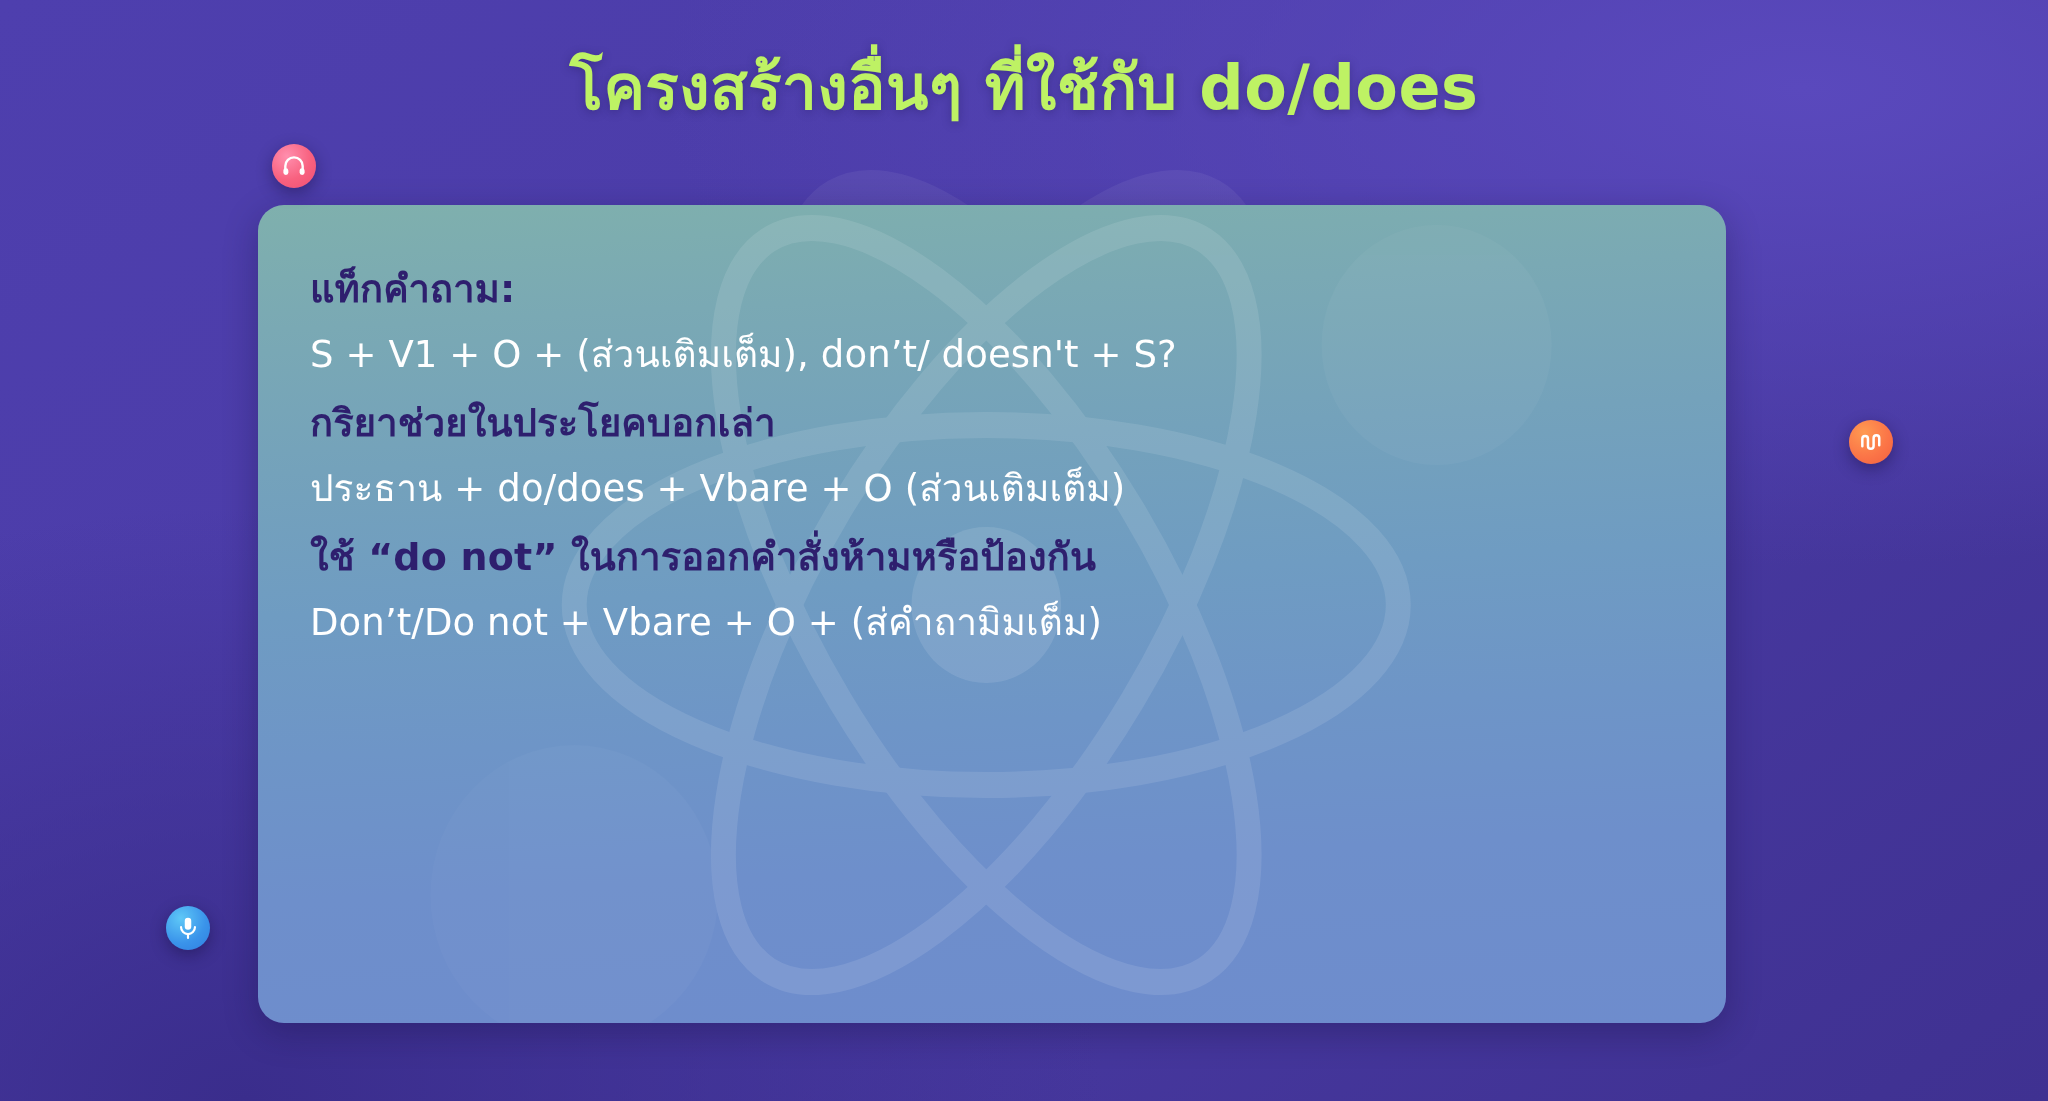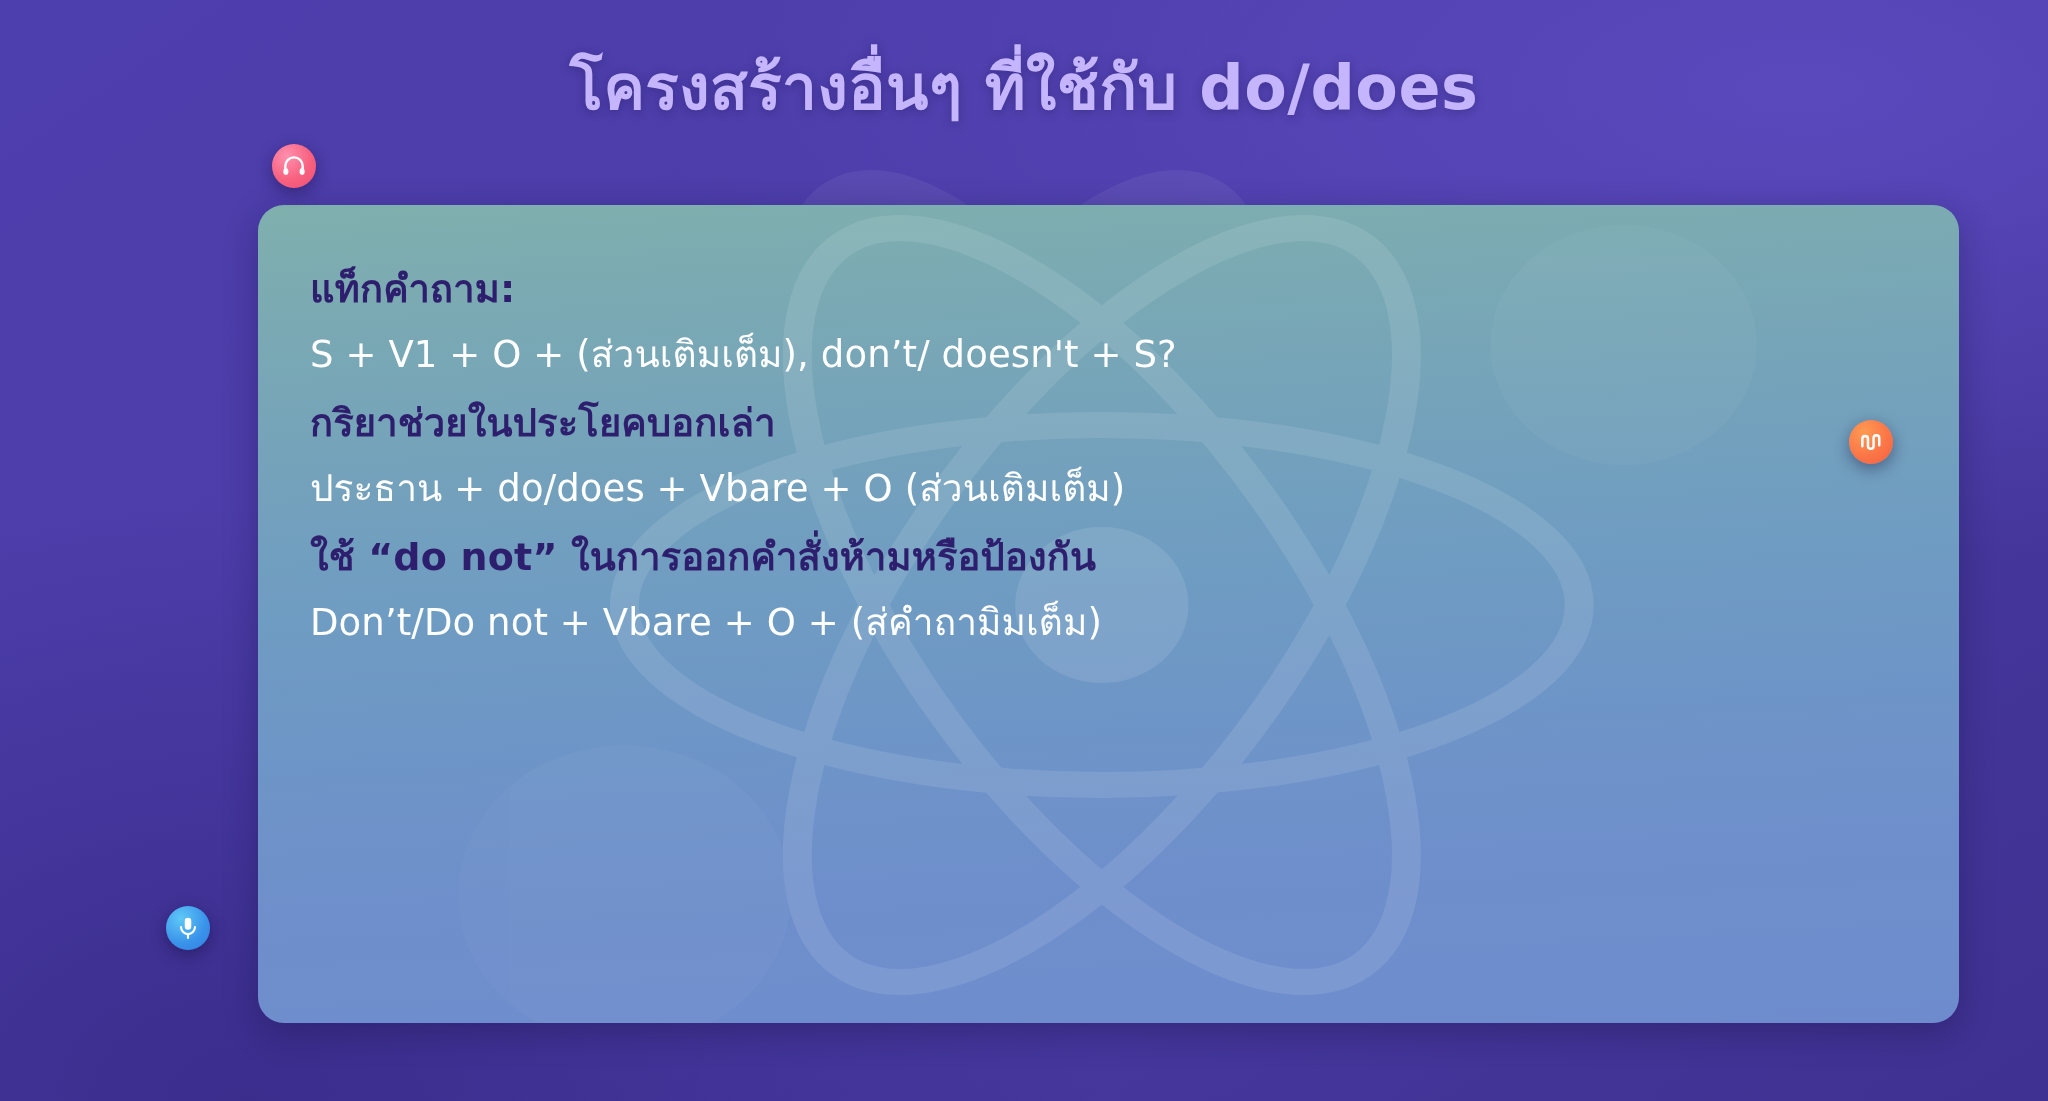--- a/index.html
+++ b/index.html
@@ -27,32 +27,32 @@
     pointer-events:none;
   }
   #watermark-atom svg{ width:100%; height:100%; display:block; }
 
   
   #page-title{
     position:absolute; top:52px; left:0; right:0;
     text-align:center;
     font-size:62px;
     font-weight:700;
-    color:#c4b5fd;
+    color:#bef264;
     letter-spacing:.5px;
     line-height:1.15;
     text-shadow:0 2px 10px rgba(30,20,80,.35);
     white-space:nowrap;
   }
 
   
   #content-card{
     position:absolute;
     left:258px; top:205px;
-    width:1701px; height:818px;
+    width:1468px; height:818px;
     border-radius:26px;
     background:linear-gradient(177deg,
         #7fb0ad 0%,
         #7aa9b4 14%,
         #74a2bb 30%,
         #6f9cc2 46%,
         #6e95c7 62%,
         #6e8fcb 78%,
         #6e8ccd 100%);
     box-shadow:0 10px 34px rgba(22,14,60,.33);

